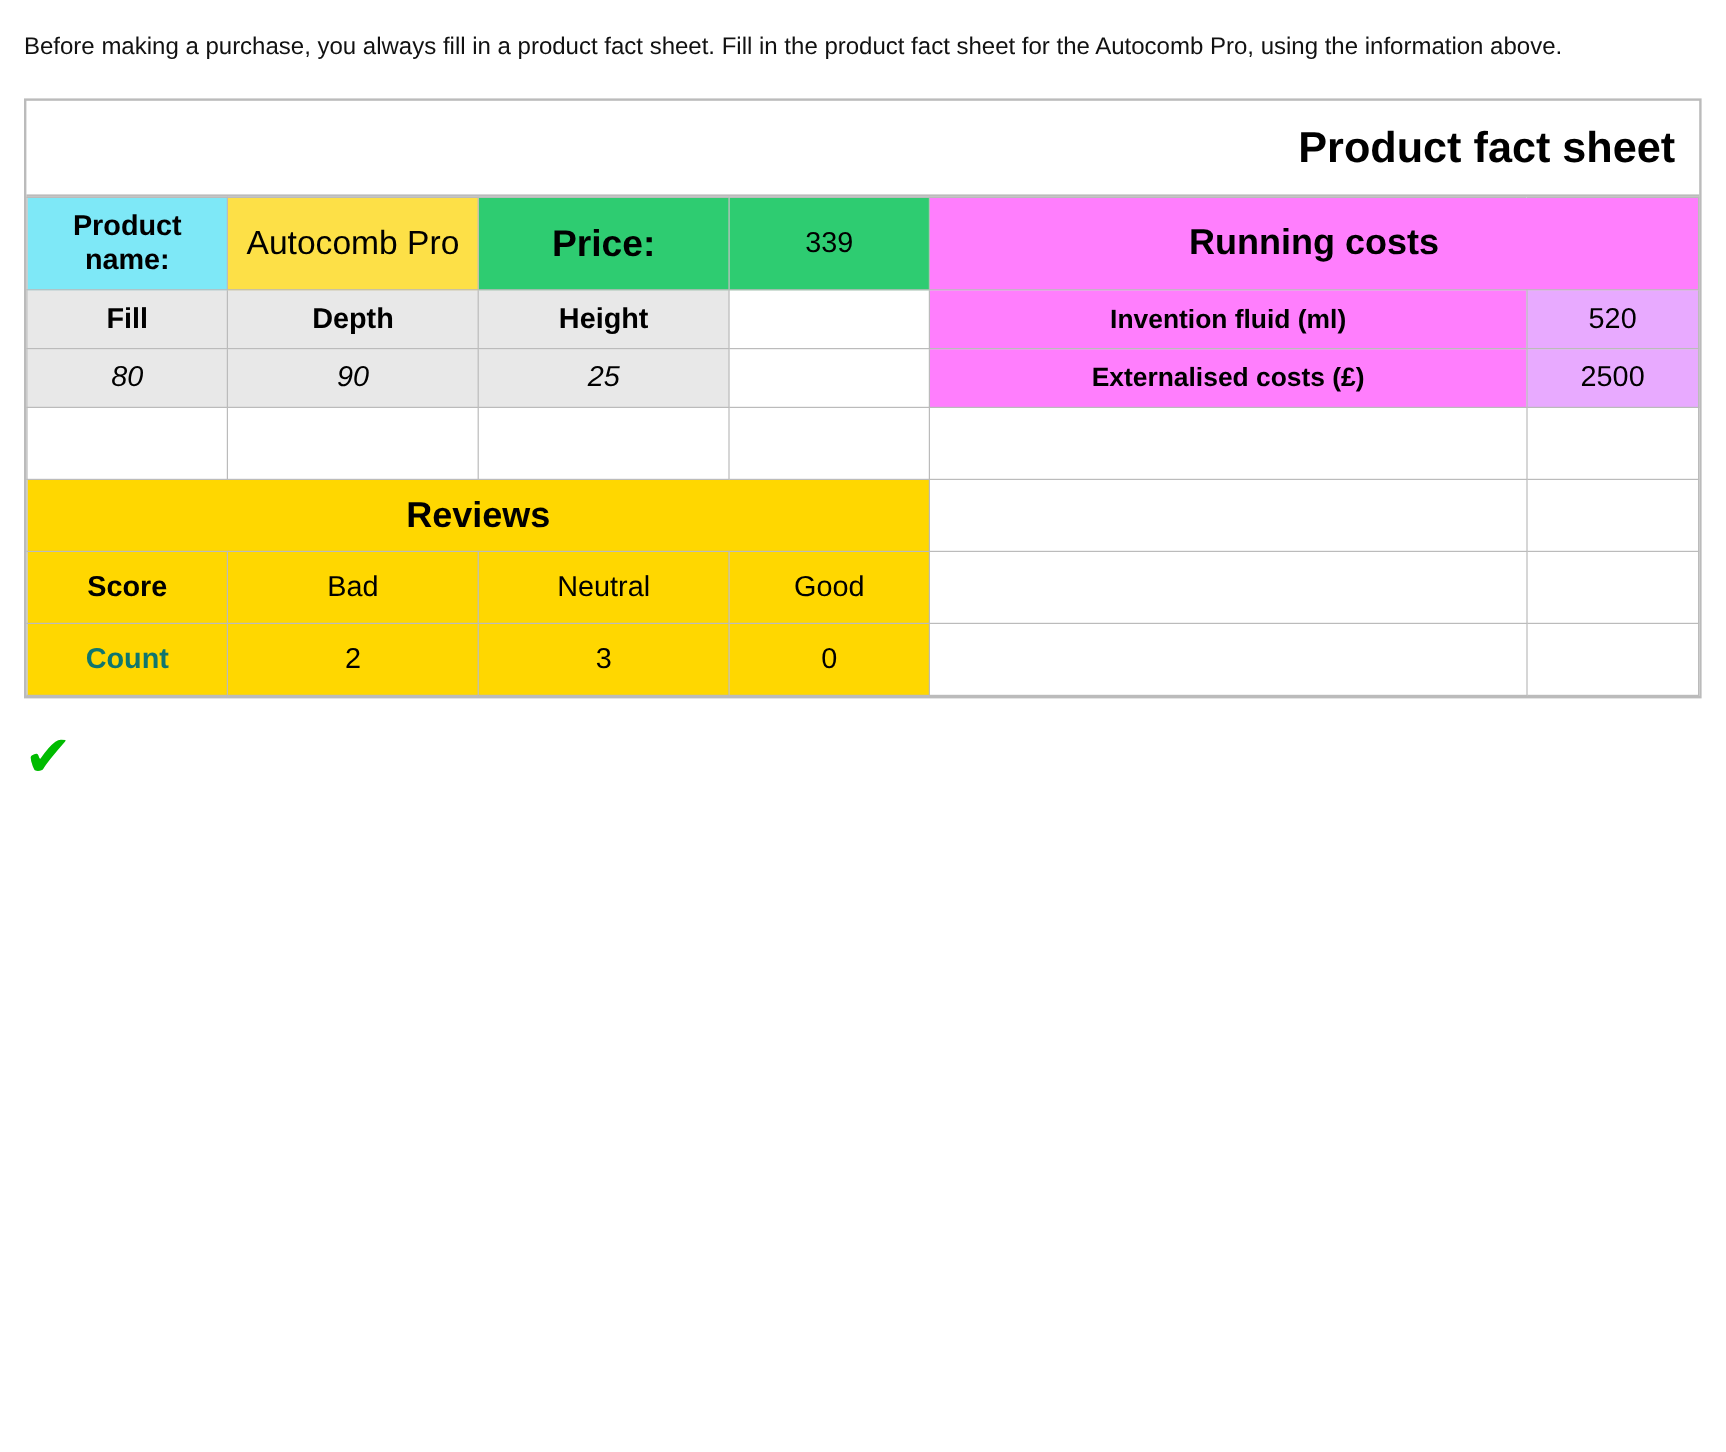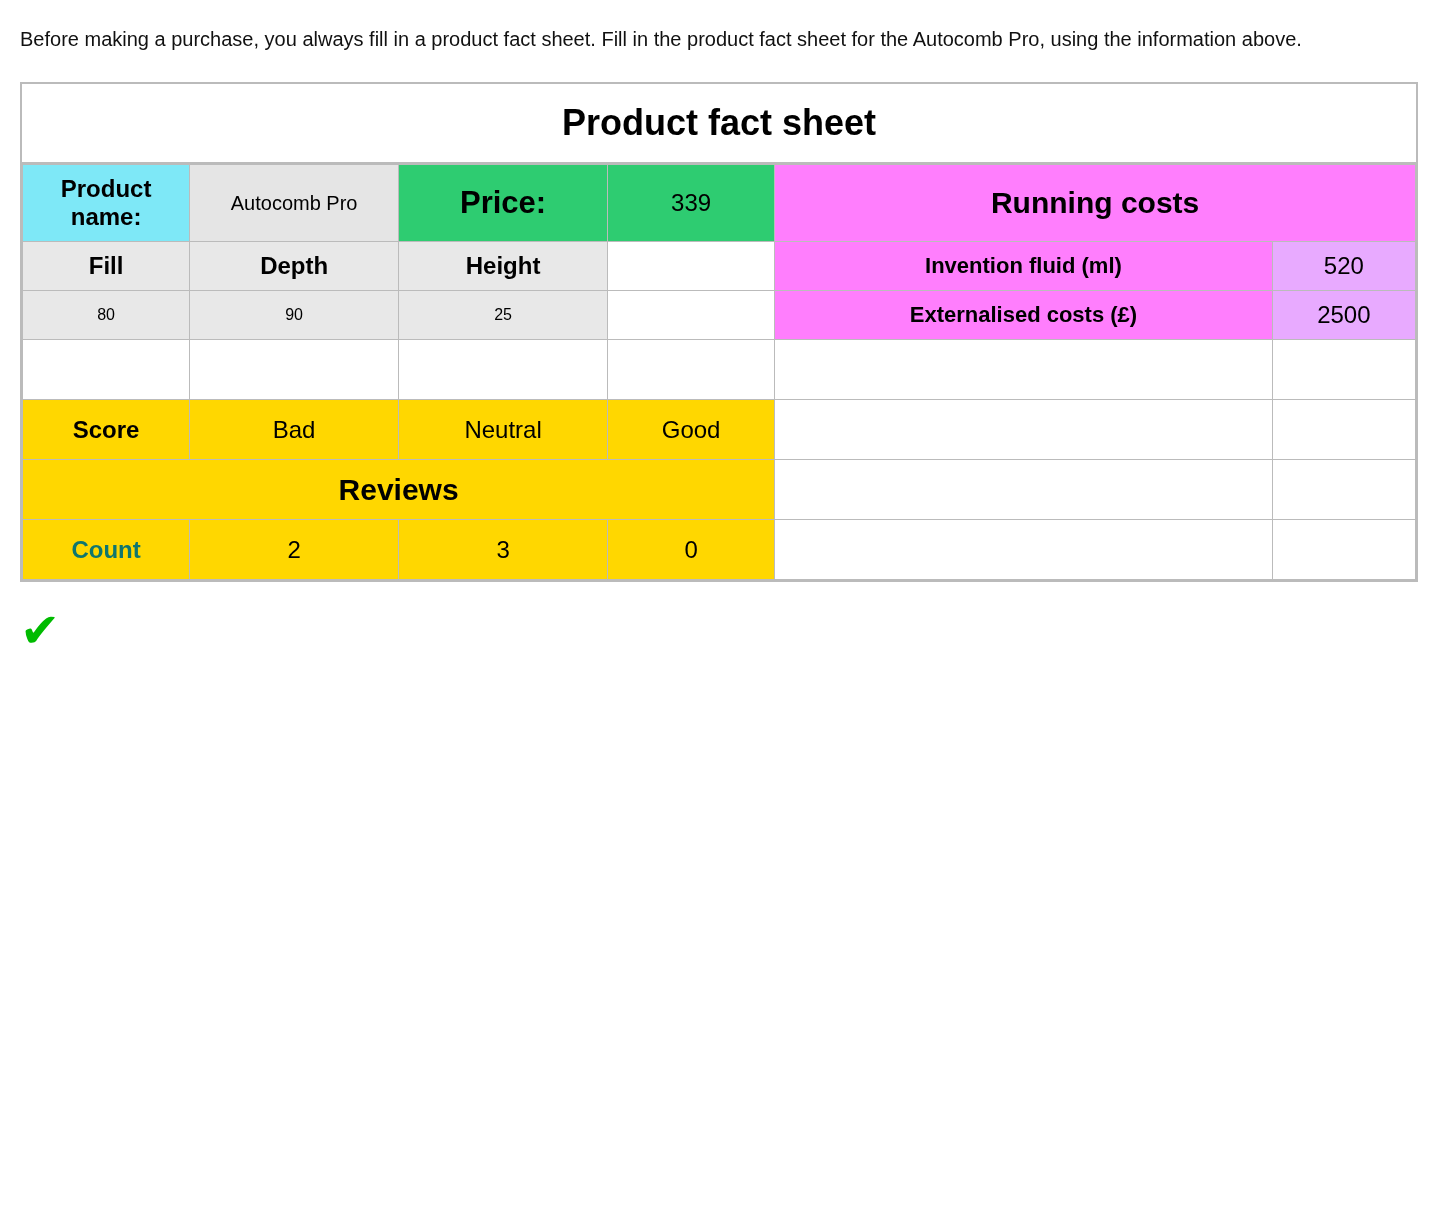--- a/index.html
+++ b/index.html
@@ -14,46 +14,46 @@
       font-size: 20px;
       line-height: 1.5;
       margin-bottom: 28px;
       color: #111;
     }
     .fact-sheet-container {
       border: 2px solid #bbb;
       width: 100%;
     }
     .sheet-title {
-      text-align: center;
+      text-align: right;
       font-size: 36px;
       font-weight: bold;
-      padding: 18px 10px;
+      padding: 18px 20px;
       border-bottom: 2px solid #bbb;
     }
     .main-table {
       width: 100%;
       border-collapse: collapse;
     }
     .main-table td, .main-table th {
       border: 1px solid #bbb;
       padding: 10px 8px;
       text-align: center;
       vertical-align: middle;
     }
     
     .cell-product-name-label {
       background-color: #7ee8f7;
       font-weight: bold;
       font-size: 24px;
       width: 12%;
     }
     .cell-product-name-value {
-      background-color: #e5e5e5;
-      font-size: 20px;
+      background-color: #fde047;
+      font-size: 28px;
       width: 15%;
     }
     .cell-price-label {
       background-color: #2ecc71;
       font-weight: bold;
       font-size: 31px;
       width: 15%;
     }
     .cell-price-value {
       background-color: #2ecc71;
@@ -78,21 +78,22 @@
     }
     
     .cell-dim-header {
       background-color: #e8e8e8;
       font-weight: bold;
       font-size: 24px;
     }
     
     .cell-dim-value {
       background-color: #e8e8e8;
-      font-size: 16px;
+      font-size: 24px;
+      font-style: italic;
     }
     
     .cell-rc-label {
       background-color: #ff7efd;
       font-weight: bold;
       font-size: 22px;
       text-align: center;
     }
     .cell-rc-value {
       background-color: #e8aaff;
@@ -184,35 +185,35 @@
     <tr>
       <td class="cell-empty"></td>
       <td class="cell-empty"></td>
       <td class="cell-empty"></td>
       <td class="cell-empty"></td>
       <td class="cell-empty"></td>
       <td class="cell-empty"></td>
     </tr>
 
     <tr>
+      <td class="cell-reviews" colspan="4">Reviews</td>
+      <td class="cell-empty"></td>
+      <td class="cell-empty"></td>
+    </tr>
+
+    <tr>
       <td class="cell-score-label">Score</td>
       <td class="cell-score-value">Bad</td>
       <td class="cell-score-value">Neutral</td>
       <td class="cell-score-value">Good</td>
       <td class="cell-empty"></td>
       <td class="cell-empty"></td>
     </tr>
 
     <tr>
-      <td class="cell-reviews" colspan="4">Reviews</td>
-      <td class="cell-empty"></td>
-      <td class="cell-empty"></td>
-    </tr>
-
-    <tr>
       <td class="cell-count-label">Count</td>
       <td class="cell-count-value">2</td>
       <td class="cell-count-value">3</td>
       <td class="cell-count-value">0</td>
       <td class="cell-empty"></td>
       <td class="cell-empty"></td>
     </tr>
   </tbody>
     </table>
 </div>

